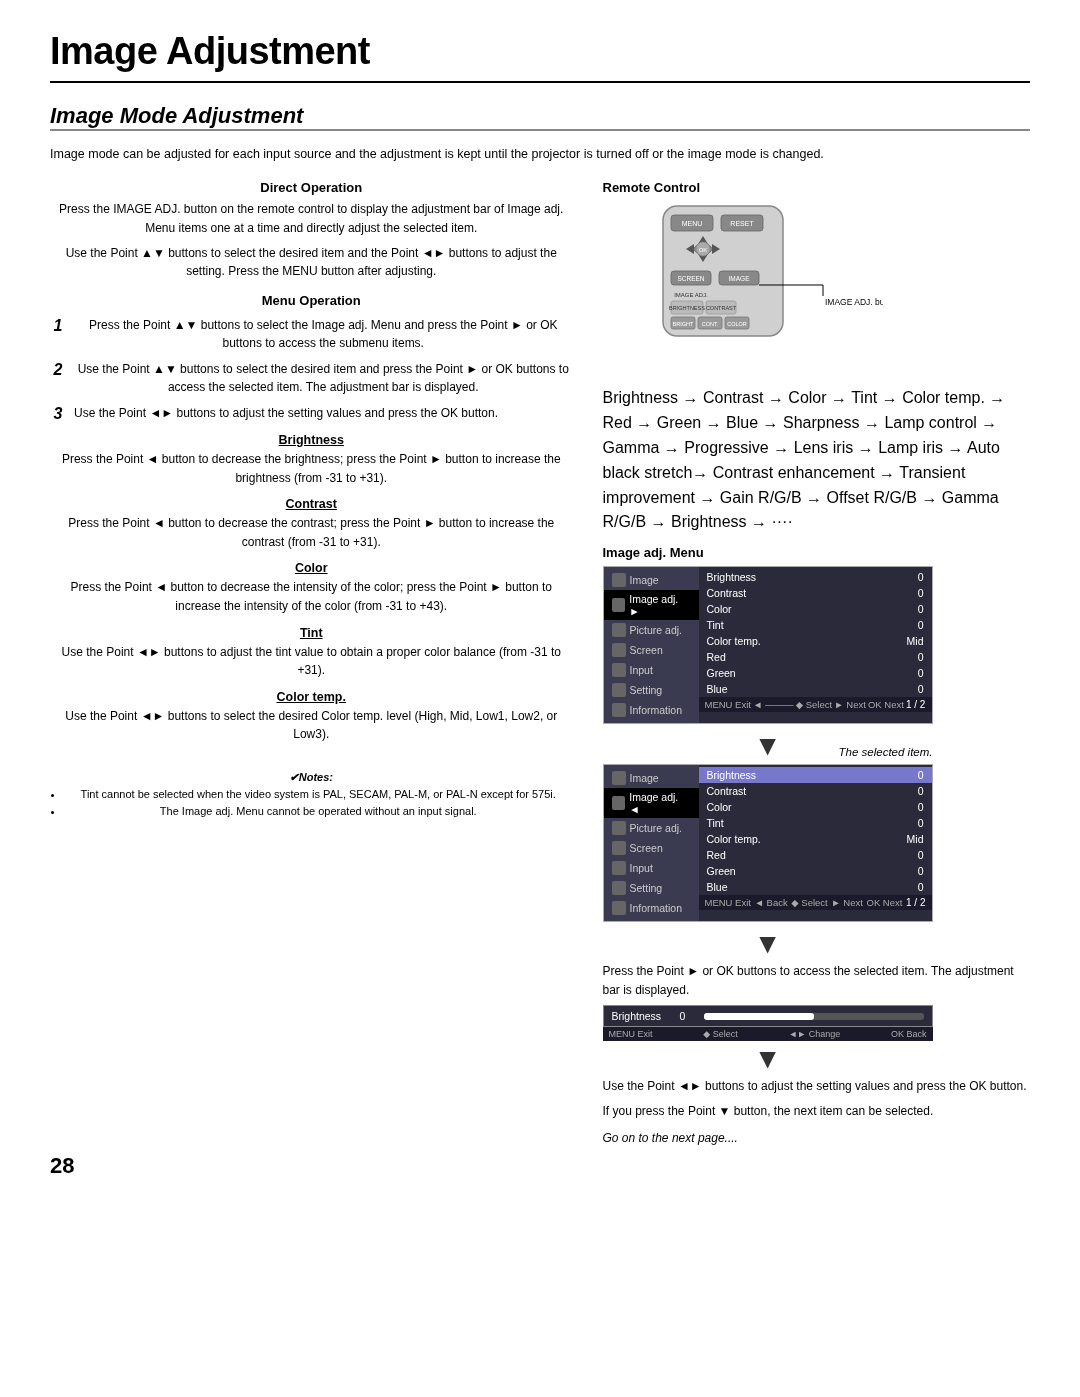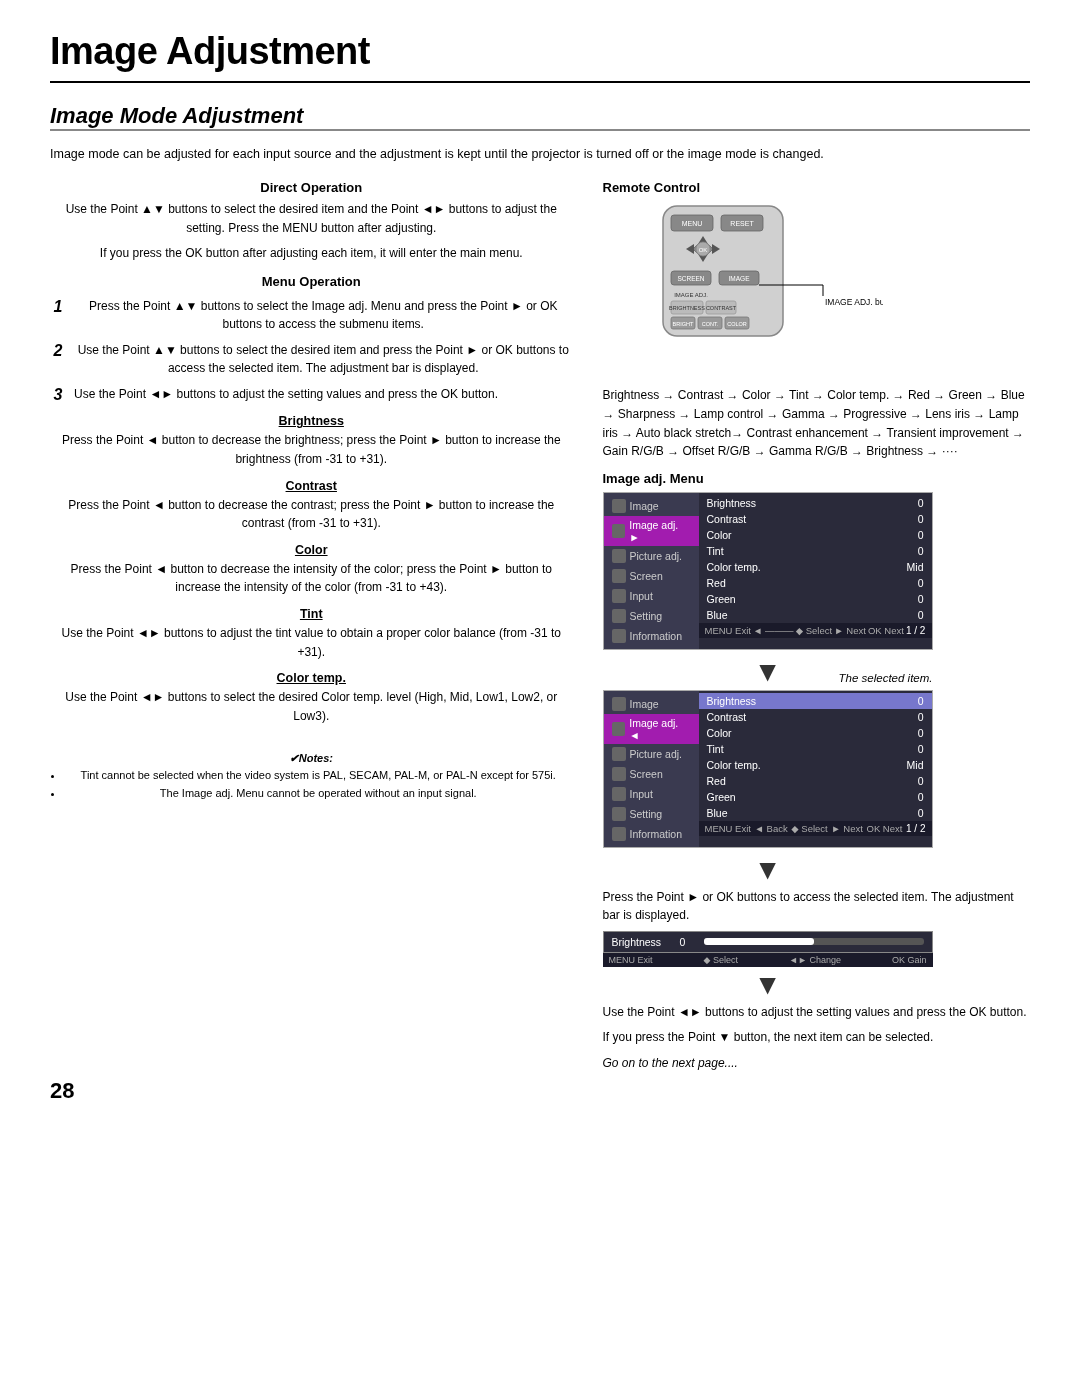--- a/index.html
+++ b/index.html
@@ -130,21 +130,21 @@
       position: relative;
       width: 280px;
       margin-bottom: 12px;
     }
     
     .remote-svg {
       width: 280px;
     }
     
     .flow-text {
-      font-size: 12px;
+      font-size: 16px;
       line-height: 1.55;
       margin-bottom: 10px;
     }
     
     .menu-label {
       font-size: 13px;
       font-weight: bold;
       margin-bottom: 6px;
       margin-top: 10px;
     }
@@ -167,21 +167,21 @@
     }
     .menu-left-item {
       padding: 3px 8px;
       font-size: 10.5px;
       color: #ccc;
       display: flex;
       align-items: center;
       gap: 4px;
     }
     .menu-left-item.selected {
-      background: #a21caf;
+      background: #000000;
       color: #fff;
     }
     .menu-left-item .icon-box {
       width: 14px;
       height: 14px;
       background: #666;
       display: inline-block;
       border-radius: 2px;
     }
     .menu-right {
@@ -259,22 +259,22 @@
 
   <div class="section-title">Image Mode Adjustment</div>
 
   <p class="intro-para">Image mode can be adjusted for each input source and the adjustment is kept until the projector is turned off or the image mode is changed.</p>
 
   <div class="two-col">
 
     <div class="left-col">
 
       <div class="sub-heading sub-heading-first">Direct Operation</div>
+      <p class="body-text">Press the IMAGE ADJ. button on the remote control to display the adjustment bar of Image adj. Menu items one at a time and directly adjust the selected item.</p>
       <p class="body-text">Use the Point ▲▼ buttons to select the desired item and the Point ◄► buttons to adjust the setting. Press the MENU button after adjusting.</p>
-      <p class="body-text">If you press the OK button after adjusting each item, it will enter the main menu.</p>
 
       <div class="sub-heading">Menu Operation</div>
       <ol class="numbered-list">
         <li>
           <span class="num">1</span>
           <span>Press the Point ▲▼ buttons to select the Image adj. Menu and press the Point ► or OK buttons to access the submenu items.</span>
         </li>
         <li>
           <span class="num">2</span>
           <span>Use the Point ▲▼ buttons to select the desired item and press the Point ► or OK buttons to access the selected item. The adjustment bar is displayed.</span>
@@ -495,21 +495,21 @@
           <span style="color:#fff; font-size:10.5px; min-width:16px;">0</span>
           <div style="flex:1; height:7px; background:#555; border-radius:3px; position:relative;">
             <div style="width:50%; height:100%; background:#fff; border-radius:3px;"></div>
           </div>
         </div>
       </div>
       <div class="bar-footer">
         <span>MENU Exit</span>
         <span>◆ Select</span>
         <span>◄► Change</span>
-        <span>OK Gain</span>
+        <span>OK Back</span>
       </div>
 
       <div class="down-arrow">▼</div>
 
       <p class="explanation-text">Use the Point ◄► buttons to adjust the setting values and press the OK button.</p>
       <p class="explanation-text">If you press the Point ▼ button, the next item can be selected.</p>
 
       <p class="go-on-text">Go on to the next page....</p>
 
     </div>

